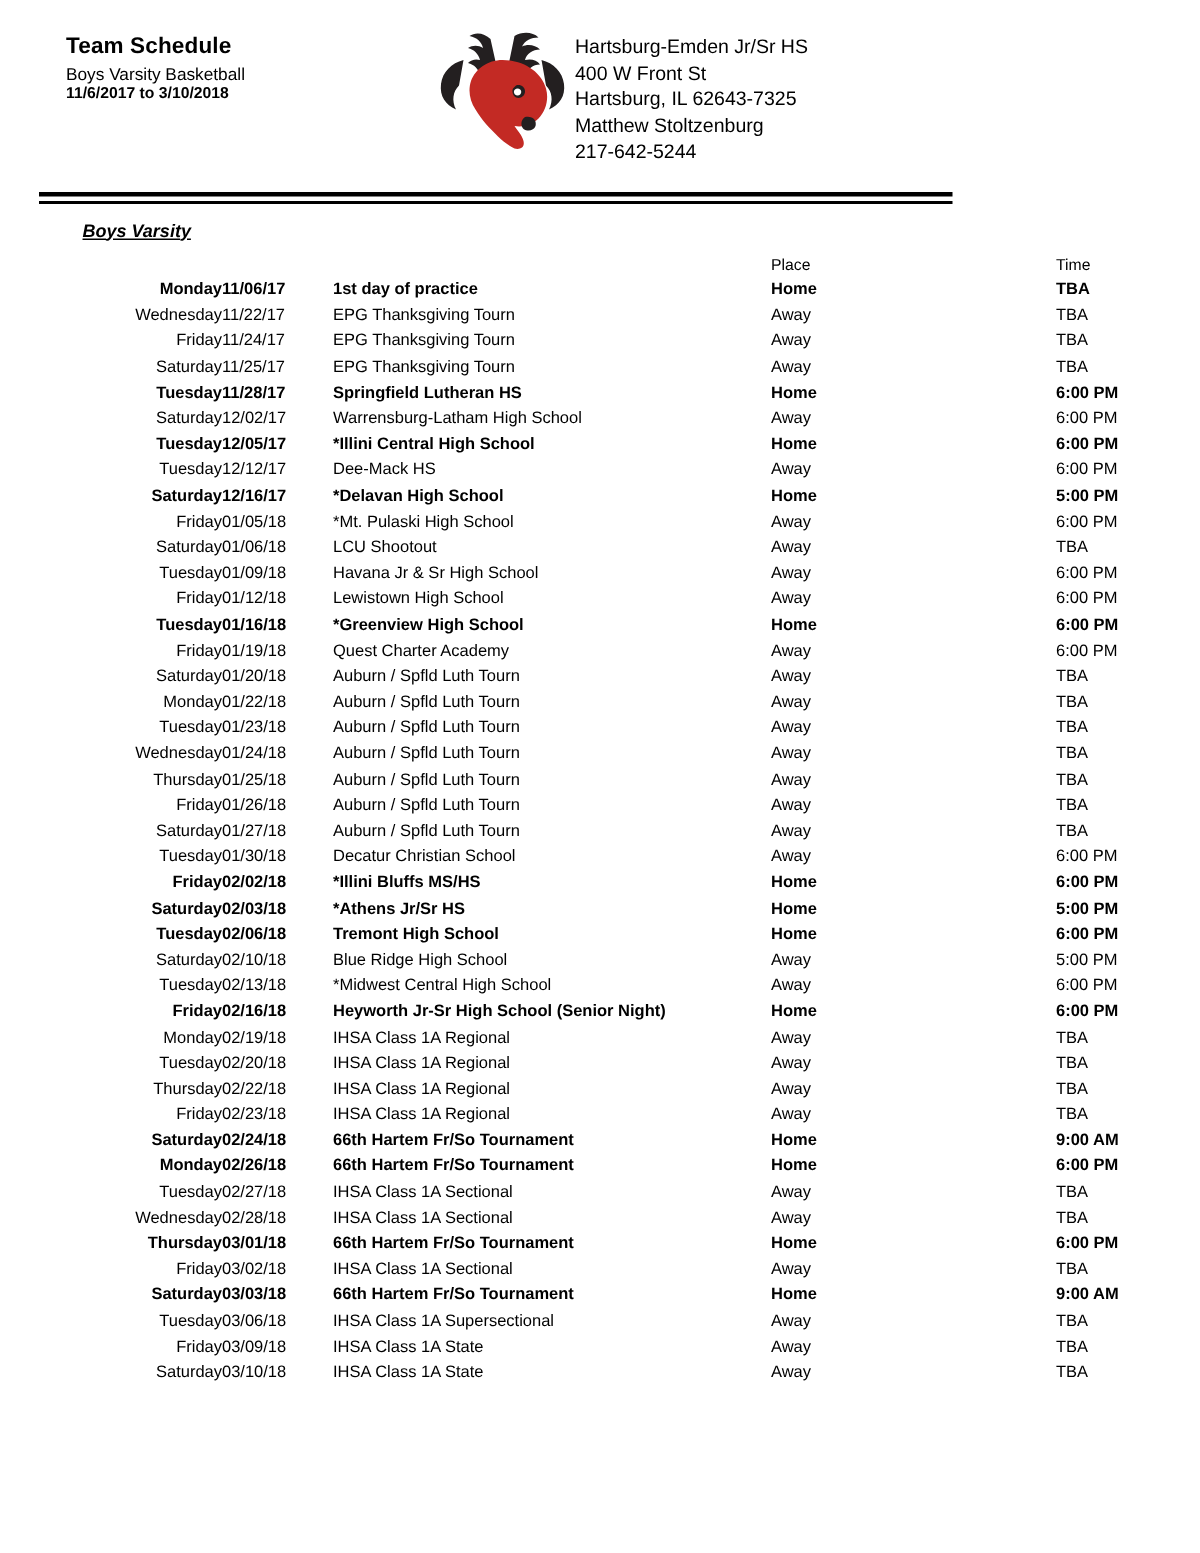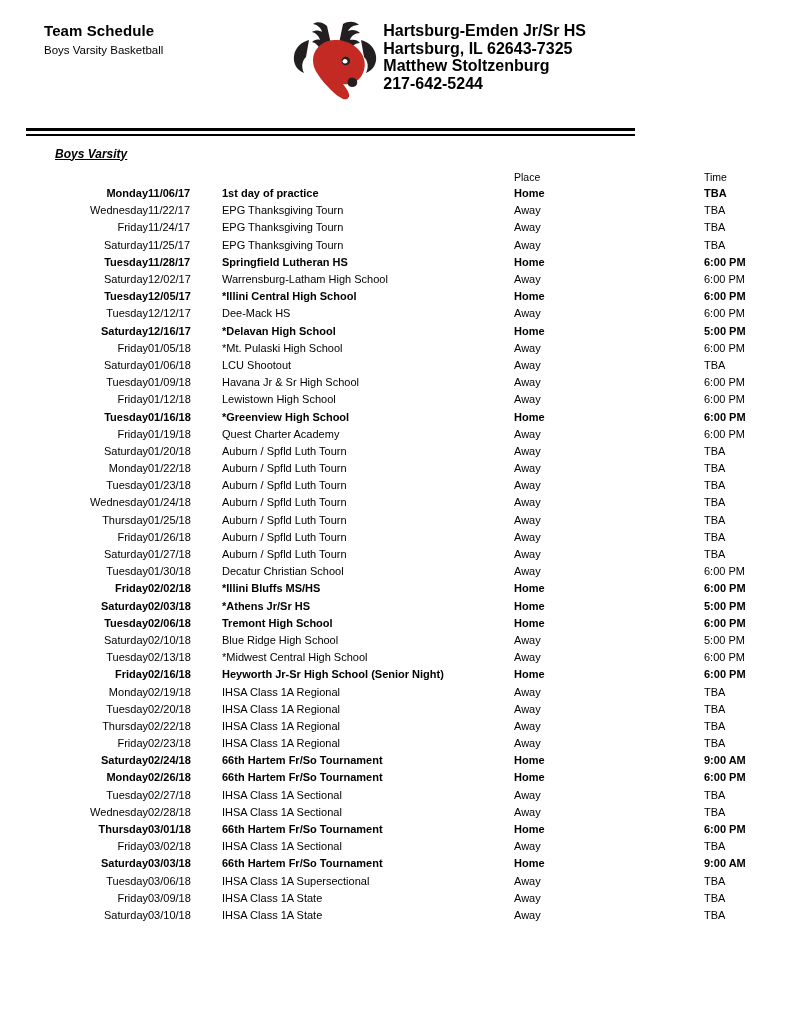--- a/index.html
+++ b/index.html
@@ -52,22 +52,22 @@
   .header-logo {
     width: 110px;
     display: flex;
     justify-content: center;
     align-items: flex-start;
     padding-top: 2px;
   }
   .header-right {
     width: 300px;
     padding-top: 4px;
-    font-size: 16px;
-    font-weight: bold;
+    font-size: 13px;
+    font-weight: normal;
     line-height: 17.5px;
   }
 
   
   .rules {
     margin-top: 14px;
   }
   .rule-thick {
     height: 3px;
     background: #000;
@@ -148,39 +148,41 @@
 </head>
 <body>
 
 <div class="page">
 
   <div class="header">
 
     <div class="header-left">
       <div class="team-title">Team Schedule</div>
       <div class="team-sub">Boys Varsity Basketball</div>
+      <div class="team-dates">11/6/2017 to 3/10/2018</div>
     </div>
 
     <div class="header-logo">
       <svg class="logo-svg" width="96" height="88" viewBox="0 0 96 88">
         <g fill="#231f20">
           <path d="M40 6 C36 2 30 1 26 4 C31 5 34 8 35 12 C32 10 28 10 25 12 C29 13 32 16 33 20 C30 19 27 20 25 22 C29 23 32 26 33 30 C31 30 29 31 28 33 C33 34 37 37 39 42 L46 33 Z"></path>
           <path d="M56 4 C61 1 68 1 72 5 C67 5 63 7 61 11 C65 9 70 10 73 13 C68 13 64 16 63 20 C67 19 71 20 73 23 C68 23 65 26 64 30 C67 30 69 32 70 34 C64 34 59 38 57 43 L50 33 Z"></path>
           <path d="M22 20 C14 22 8 28 7 36 C6 44 10 50 17 53 C14 47 15 41 19 37 Z"></path>
           <path d="M74 20 C82 22 88 28 89 36 C90 44 86 50 79 53 C82 47 81 41 77 37 Z"></path>
         </g>
         <path fill="#c32a24" d="M48 20 C38 20 30 26 27 34 C25 40 26 47 30 53 C34 60 40 66 45 71 C48 74 52 77 56 79 C60 80 63 78 62 74 C61 70 58 67 56 64 C62 65 68 63 72 59 C77 54 79 46 77 39 C74 28 62 20 48 20 Z"></path>
         <path fill="#231f20" d="M57 37 C60 36 63 38 63 41 C63 44 60 46 57 45 C55 44 54 41 55 39 Z"></path>
         <path fill="#ffffff" d="M58 39 C59.4 39 60.5 40 60.5 41.3 C60.5 42.6 59.4 43.6 58 43.6 C56.7 43.6 55.6 42.6 55.6 41.3 C55.6 40 56.7 39 58 39 Z"></path>
         <path fill="#231f20" d="M63 58 C68 57 71 60 70 64 C69 67 65 68 62 66 C60 64 60 60 63 58 Z"></path>
       </svg>
     </div>
 
     <div class="header-right">
       <div>Hartsburg-Emden Jr/Sr HS</div>
+      <div>400 W Front St</div>
       <div>Hartsburg, IL 62643-7325</div>
       <div>Matthew Stoltzenburg</div>
       <div>217-642-5244</div>
     </div>
 
   </div>
 
   <div class="rules">
     <div class="rule-thick"></div>
     <div class="rule-gap"></div>

